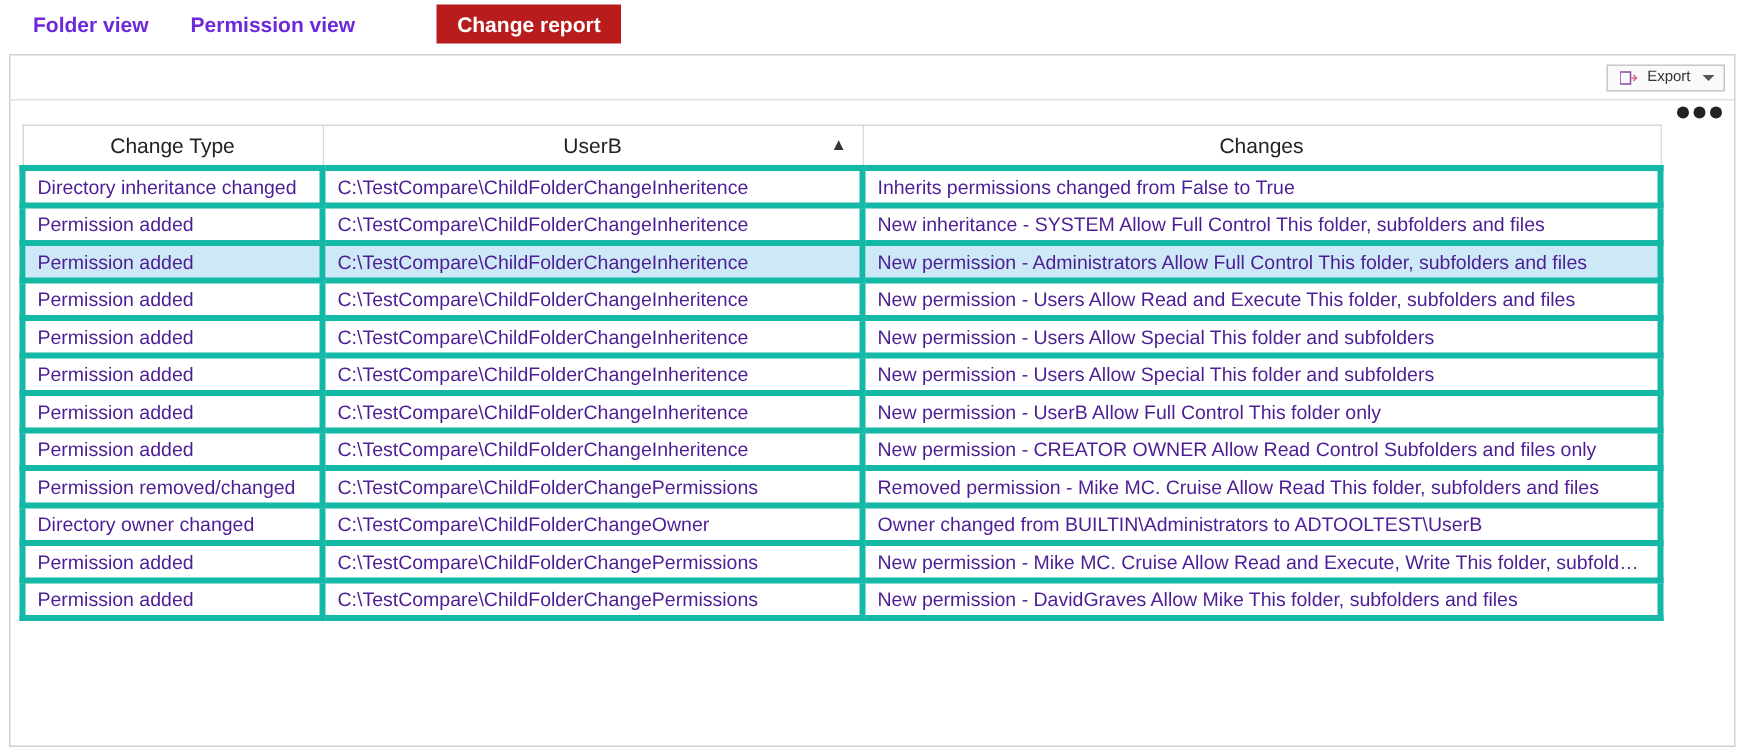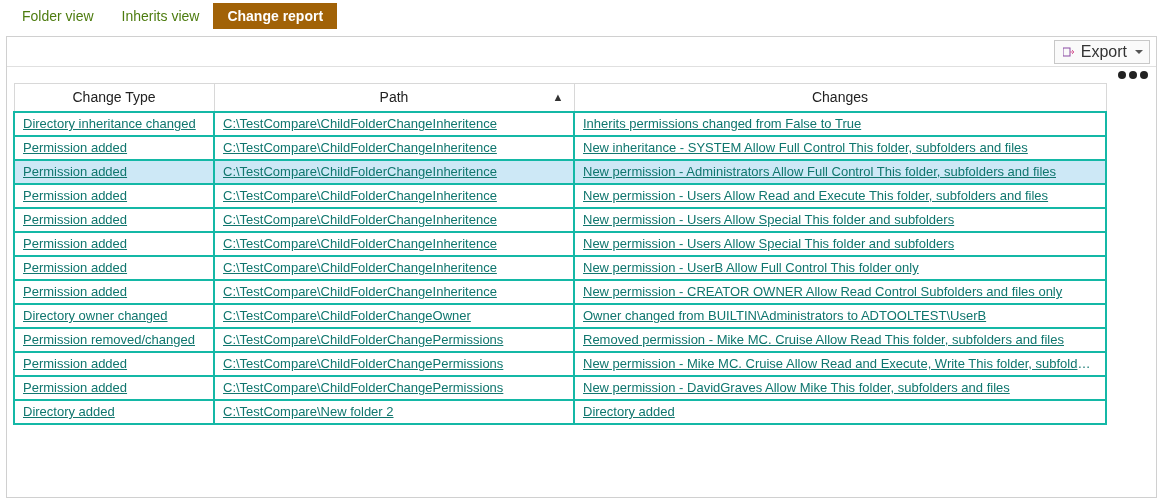--- a/index.html
+++ b/index.html
@@ -18,28 +18,30 @@
     }
     .tabs {
       display: flex;
       align-items: center;
       padding: 0 8px;
       height: 32px;
       gap: 0;
     }
     .tab {
       padding: 5px 14px;
-      color: #4d7c0f;
+      color: #6d28d9;
       cursor: pointer;
       font-size: 14px;
+      font-weight: bold;
     }
     .tab.active {
-      background: #a16207;
+      background: #b91c1c;
       color: #fff;
       font-weight: 600;
+      margin-left: 40px;
     }
     .panel {
       margin: 4px 6px 6px 6px;
       border: 1px solid #d0d0d0;
       height: 462px;
       position: relative;
       background: #fff;
     }
     .toolbar {
       display: flex;
@@ -49,21 +51,21 @@
       padding-right: 6px;
       border-bottom: 1px solid #e0e0e0;
     }
     .export-btn {
       display: inline-flex;
       align-items: center;
       gap: 6px;
       border: 1px solid #c8c8c8;
       background: #fafafa;
       padding: 2px 6px 2px 8px;
-      font-size: 16px;
+      font-size: 10px;
       color: #333;
       cursor: pointer;
     }
     .export-btn .exp-icon {
       width: 12px;
       height: 12px;
       display: inline-flex;
       align-items: center;
       justify-content: center;
     }
@@ -110,43 +112,42 @@
     table.grid th .th-label { display: inline-block; }
     .sort-ind {
       position: absolute;
       right: 10px;
       top: 50%;
       transform: translateY(-50%);
       font-size: 11px;
       color: #333;
     }
     table.grid td {
-      border: 2px solid #14b8a6;
+      border: 4px solid #14b8a6;
       padding: 3px 8px;
       font-size: 13px;
-      color: #0f766e;
+      color: #4c1d95;
       white-space: nowrap;
       overflow: hidden;
       text-overflow: ellipsis;
       height: 24px;
-      text-decoration: underline;
     }
     tr.selected td {
       background: #cde8f6;
     }
     .col-type   { width: 200px; }
     .col-path   { width: 360px; }
     .col-change { width: 532px; }
   </style>
 </head>
 <body>
 
 <div class="tabs">
   <div class="tab">Folder view</div>
-  <div class="tab">Inherits view</div>
+  <div class="tab">Permission view</div>
   <div class="tab active">Change report</div>
 </div>
 
 <div class="panel">
 
   <div class="toolbar">
     <button class="export-btn">
       <span class="exp-icon">
         <svg width="12" height="12" viewBox="0 0 12 12">
           <rect x="0" y="2" width="7" height="8" fill="none" stroke="#8a4aa3" stroke-width="1"></rect>
@@ -170,21 +171,21 @@
         <col class="col-type">
         <col class="col-path">
         <col class="col-change">
       </colgroup>
       <thead>
         <tr>
           <th>
             <span class="th-label">Change Type</span>
           </th>
           <th>
-            <span class="th-label">Path</span>
+            <span class="th-label">UserB</span>
             <span class="sort-ind">▲</span>
           </th>
           <th>
             <span class="th-label">Changes</span>
           </th>
         </tr>
       </thead>
       <tbody id="grid-body">
           <tr>
             <td>Directory inheritance changed</td>
@@ -220,41 +221,36 @@
             <td>Permission added</td>
             <td>C:\TestCompare\ChildFolderChangeInheritence</td>
             <td>New permission - UserB Allow Full Control This folder only</td>
           </tr>
           <tr>
             <td>Permission added</td>
             <td>C:\TestCompare\ChildFolderChangeInheritence</td>
             <td>New permission - CREATOR OWNER Allow Read Control Subfolders and files only</td>
           </tr>
           <tr>
+            <td>Permission removed/changed</td>
+            <td>C:\TestCompare\ChildFolderChangePermissions</td>
+            <td>Removed permission - Mike MC. Cruise Allow Read This folder, subfolders and files</td>
+          </tr>
+          <tr>
             <td>Directory owner changed</td>
             <td>C:\TestCompare\ChildFolderChangeOwner</td>
             <td>Owner changed from BUILTIN\Administrators to ADTOOLTEST\UserB</td>
           </tr>
           <tr>
-            <td>Permission removed/changed</td>
-            <td>C:\TestCompare\ChildFolderChangePermissions</td>
-            <td>Removed permission - Mike MC. Cruise Allow Read This folder, subfolders and files</td>
-          </tr>
-          <tr>
             <td>Permission added</td>
             <td>C:\TestCompare\ChildFolderChangePermissions</td>
             <td>New permission - Mike MC. Cruise Allow Read and Execute, Write This folder, subfolders and files</td>
           </tr>
           <tr>
             <td>Permission added</td>
             <td>C:\TestCompare\ChildFolderChangePermissions</td>
             <td>New permission - DavidGraves Allow Mike This folder, subfolders and files</td>
-          </tr>
-          <tr>
-            <td>Directory added</td>
-            <td>C:\TestCompare\New folder 2</td>
-            <td>Directory added</td>
           </tr>
         </tbody>
     </table>
   </div>
 
 </div>
 
 </body></html>

